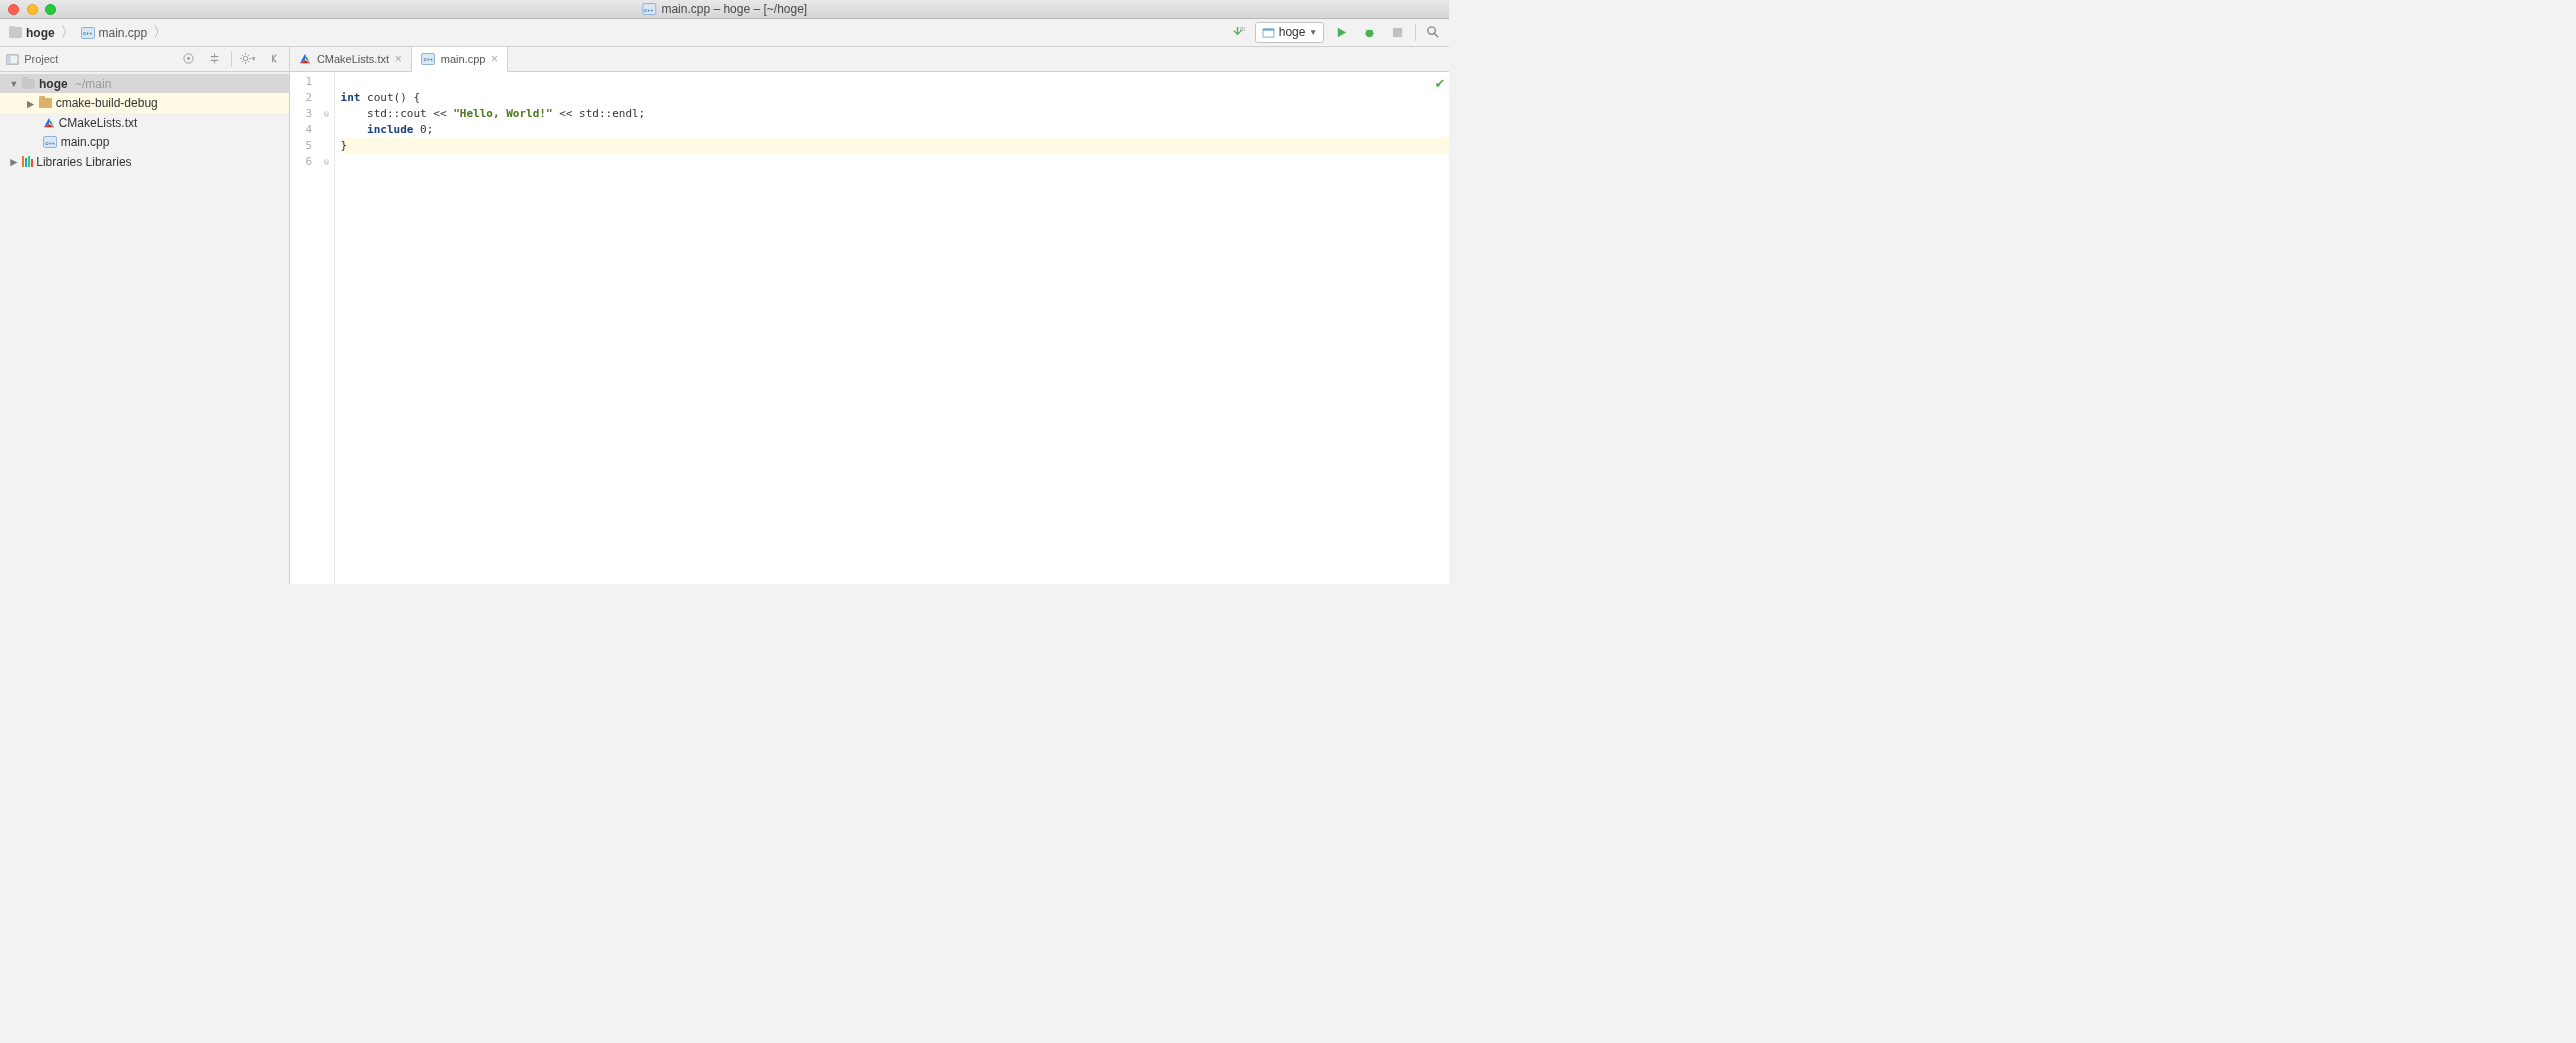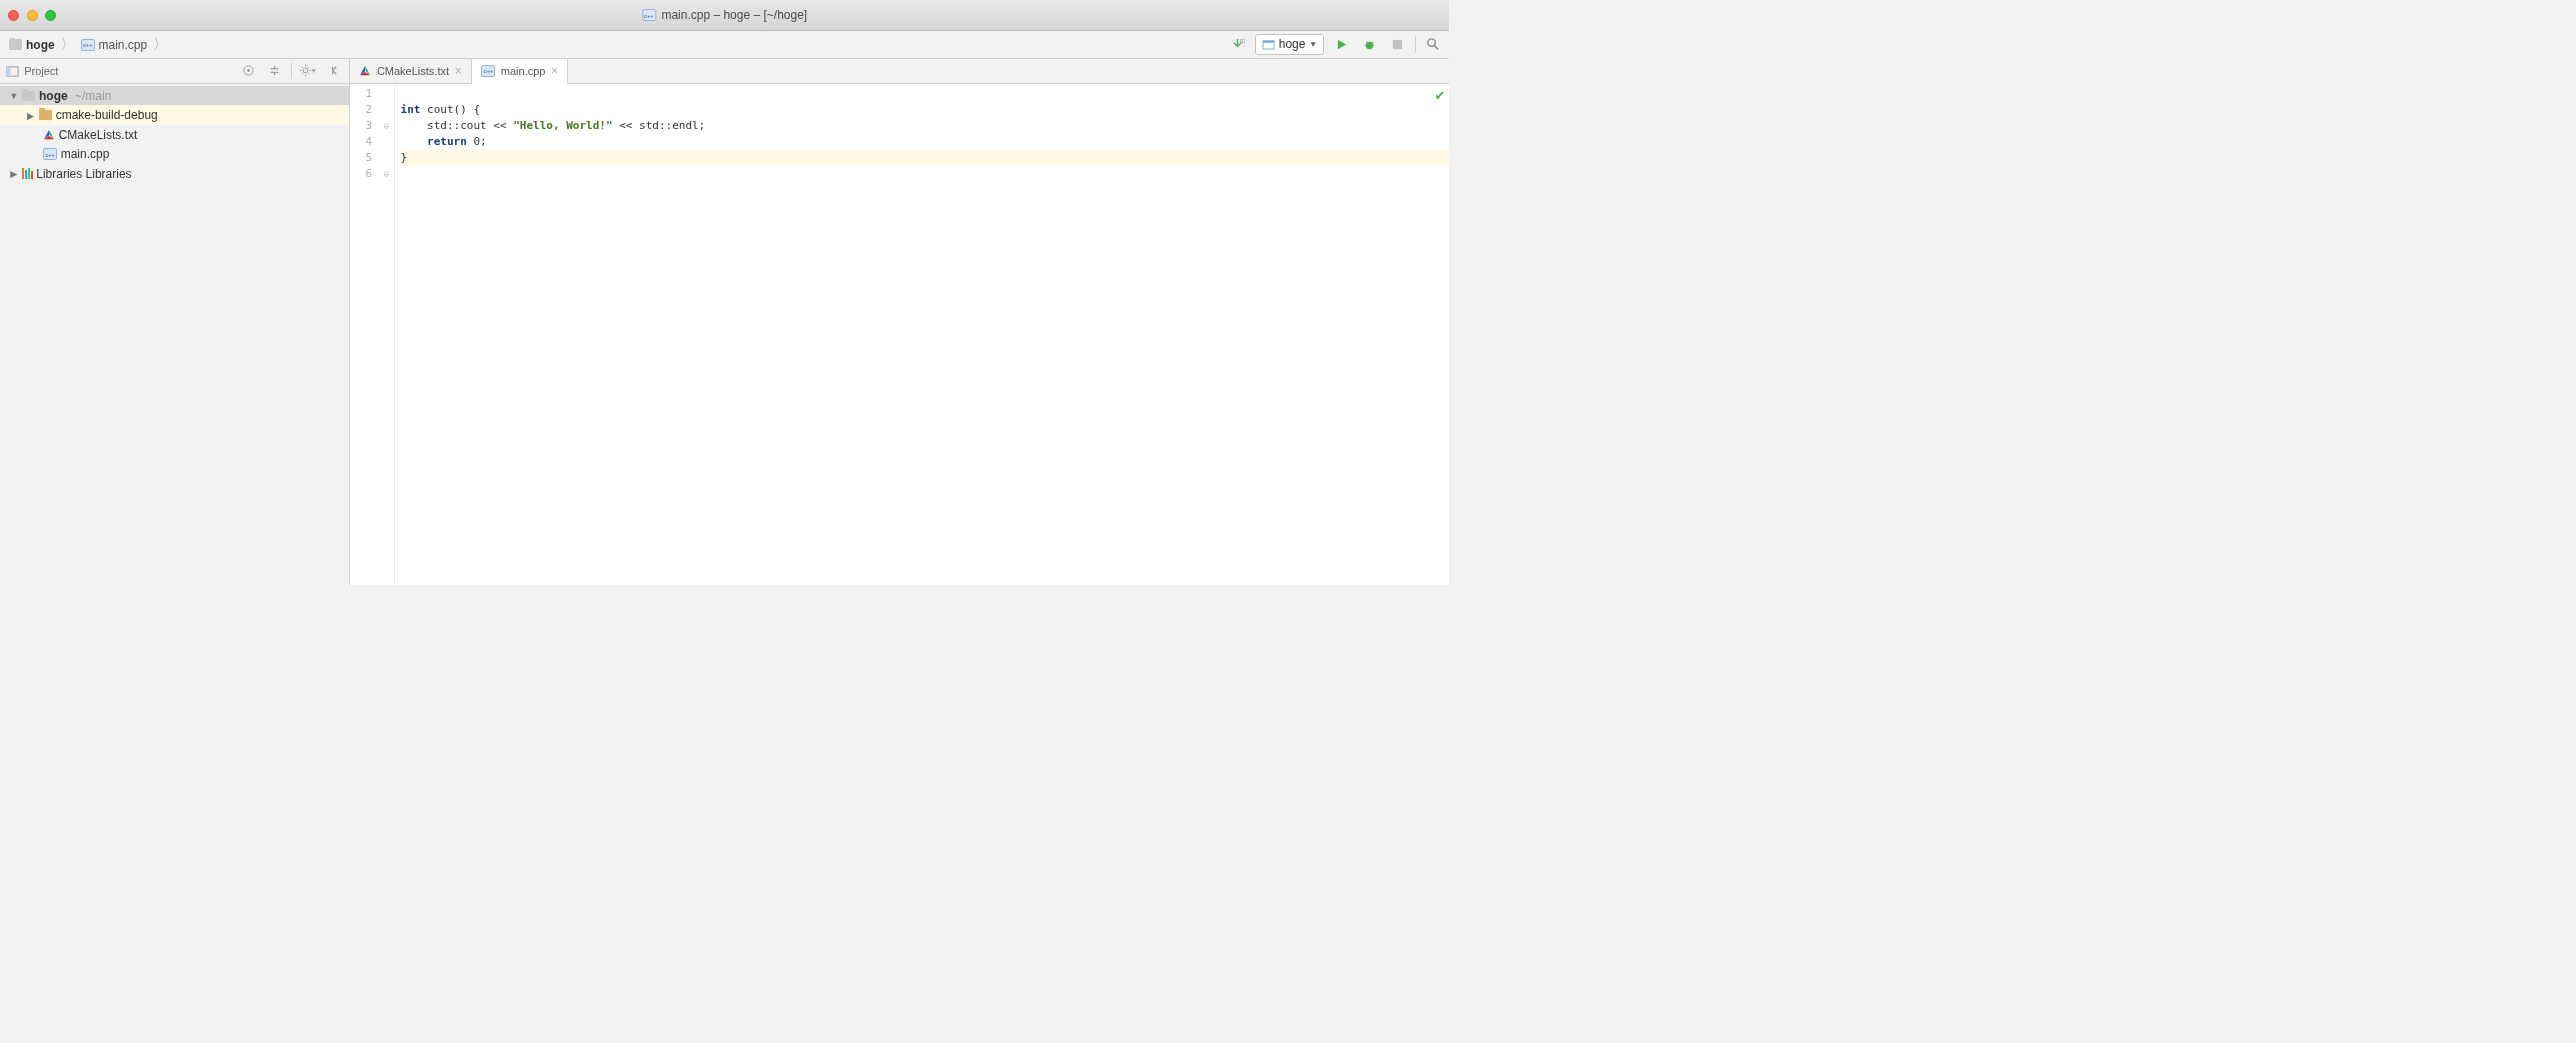--- a/index.html
+++ b/index.html
@@ -8,21 +8,21 @@
   font-size: 12px;
   background: #f2f2f2;
   color: #333;
   width: 1449px;
   height: 585px;
   overflow: hidden;
 }
 
 
 .titlebar {
-  height: 31px;
+  height: 19px;
   background: linear-gradient(#e8e8e8, #d6d6d6);
   border-bottom: 0.9px solid #b8b8b8;
   display: flex;
   align-items: center;
   position: relative;
 }
 .traffic-lights { display: flex; gap: 7.4px; margin-left: 8.4px; }
 .tl { width: 11px; height: 11px; border-radius: 50%; }
 .tl.red { background: #ff5f57; border: 0.5px solid #e24640; }
 .tl.yellow { background: #ffbd2e; border: 0.5px solid #dfa023; }
@@ -48,21 +48,21 @@
 .run-config { display: flex; align-items: center; gap: 3.7px; border: 0.9px solid #c3c3c3; border-radius: 2.8px; padding: 1.9px 5.6px; background: #fff; height: 20.4px; cursor: pointer; }
 .play-icon { color: #4caf50; }
 .bug-icon { color: #4caf50; }
 .stop-icon { color: #b0b0b0; }
 .sep-v { width: 0.9px; height: 16.7px; background: #d0d0d0; }
 
 
 .main { display: flex; height: calc(100% - 48px); }
 
 
-.sidebar { width: 350px; background: #f2f2f2; border-right: 0.9px solid #d0d0d0; display: flex; flex-direction: column; }
+.sidebar { width: 290px; background: #f2f2f2; border-right: 0.9px solid #d0d0d0; display: flex; flex-direction: column; }
 .sidebar-header { height: 25px; border-bottom: 0.9px solid #d0d0d0; display: flex; align-items: center; justify-content: space-between; padding: 0 5.6px; }
 .sidebar-title { display: flex; align-items: center; gap: 5.6px; color: #666; font-size: 11px; }
 .sidebar-tools { display: flex; align-items: center; gap: 5.6px; color: #888; }
 .tree { font-size: 12px; padding-top: 1.9px; }
 .tree-row { display: flex; align-items: center; height: 19.5px; padding-left: 9.3px; gap: 3.7px; cursor: pointer; }
 .tree-row.selected { background: #d7d7d7; }
 .tree-row.highlight { background: #fffae3; }
 .arrow { width: 9.3px; text-align: center; color: #7a7a7a; font-size: 9.3px; }
 .tree-label { color: #333; }
 .tree-path { color: #999; margin-left: 3.7px; }
@@ -283,20 +283,20 @@
         <div class="fold-mark"></div>
         <div class="fold-mark">⊖</div>
         <div class="fold-mark"></div>
         <div class="fold-mark"></div>
         <div class="fold-mark">⊖</div>
       </div>
       <div class="code">
         <div class="code-line"></div>
         <div class="code-line"><span class="kw">int</span><span> cout() {</span></div>
         <div class="code-line"><span>    std::cout &lt;&lt; </span><span class="str">"Hello, World!"</span><span> &lt;&lt; std::endl;</span></div>
-        <div class="code-line"><span>    </span><span class="kw">return</span><span> 0;</span></div>
+        <div class="code-line"><span>    </span><span class="kw">include</span><span> 0;</span></div>
         <div class="code-line current"><span>}</span></div>
       </div>
       <div class="check-corner">✔</div>
     </div>
   </div>
 </div>
 
 
 </body></html>

